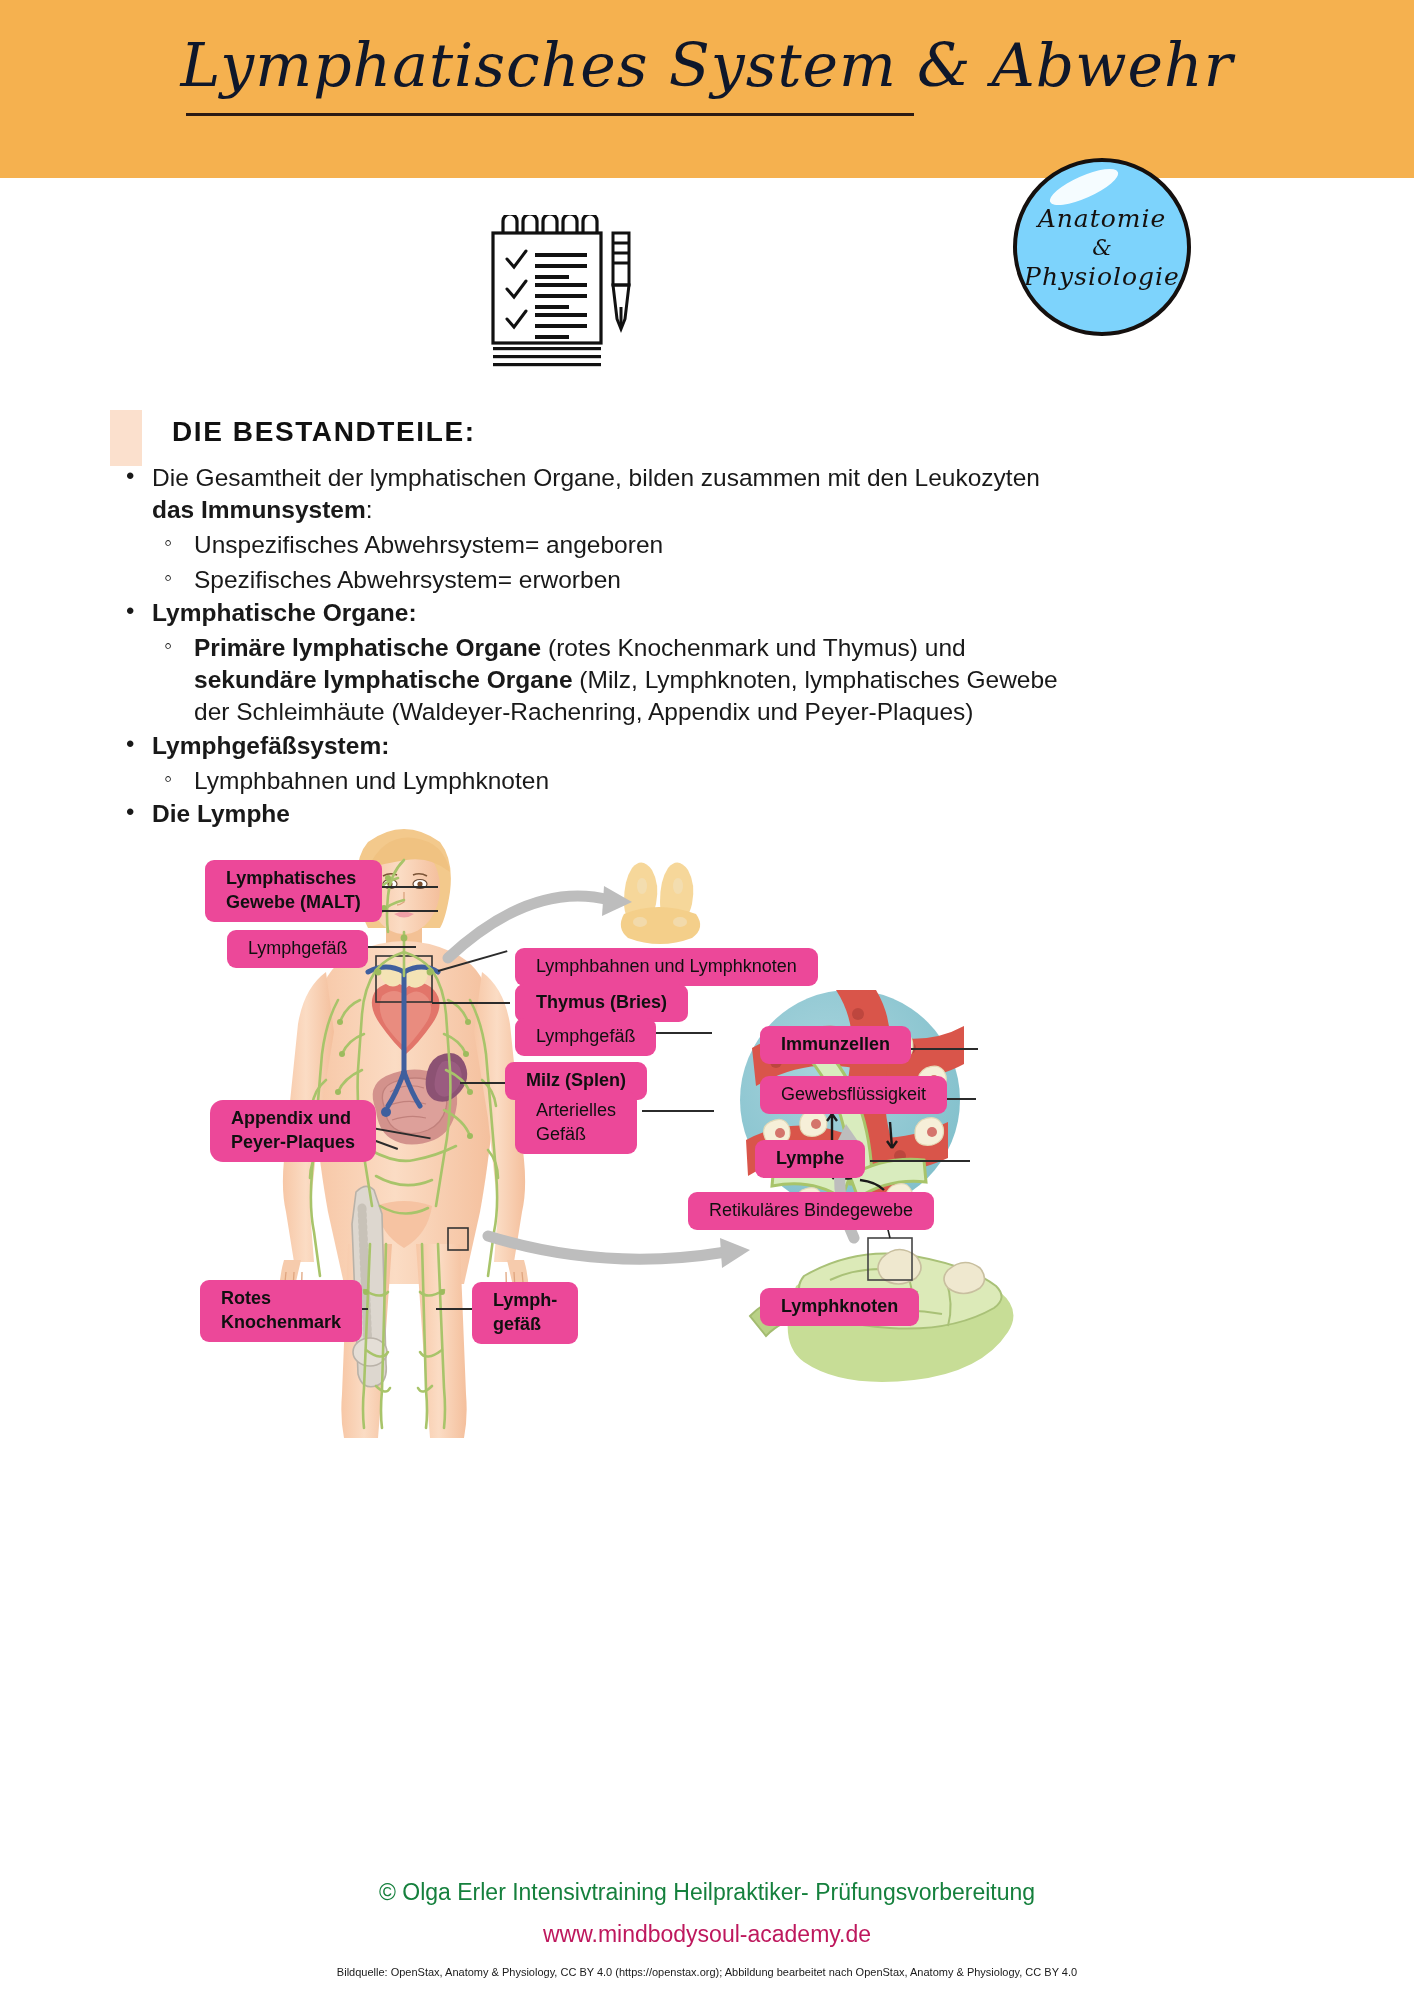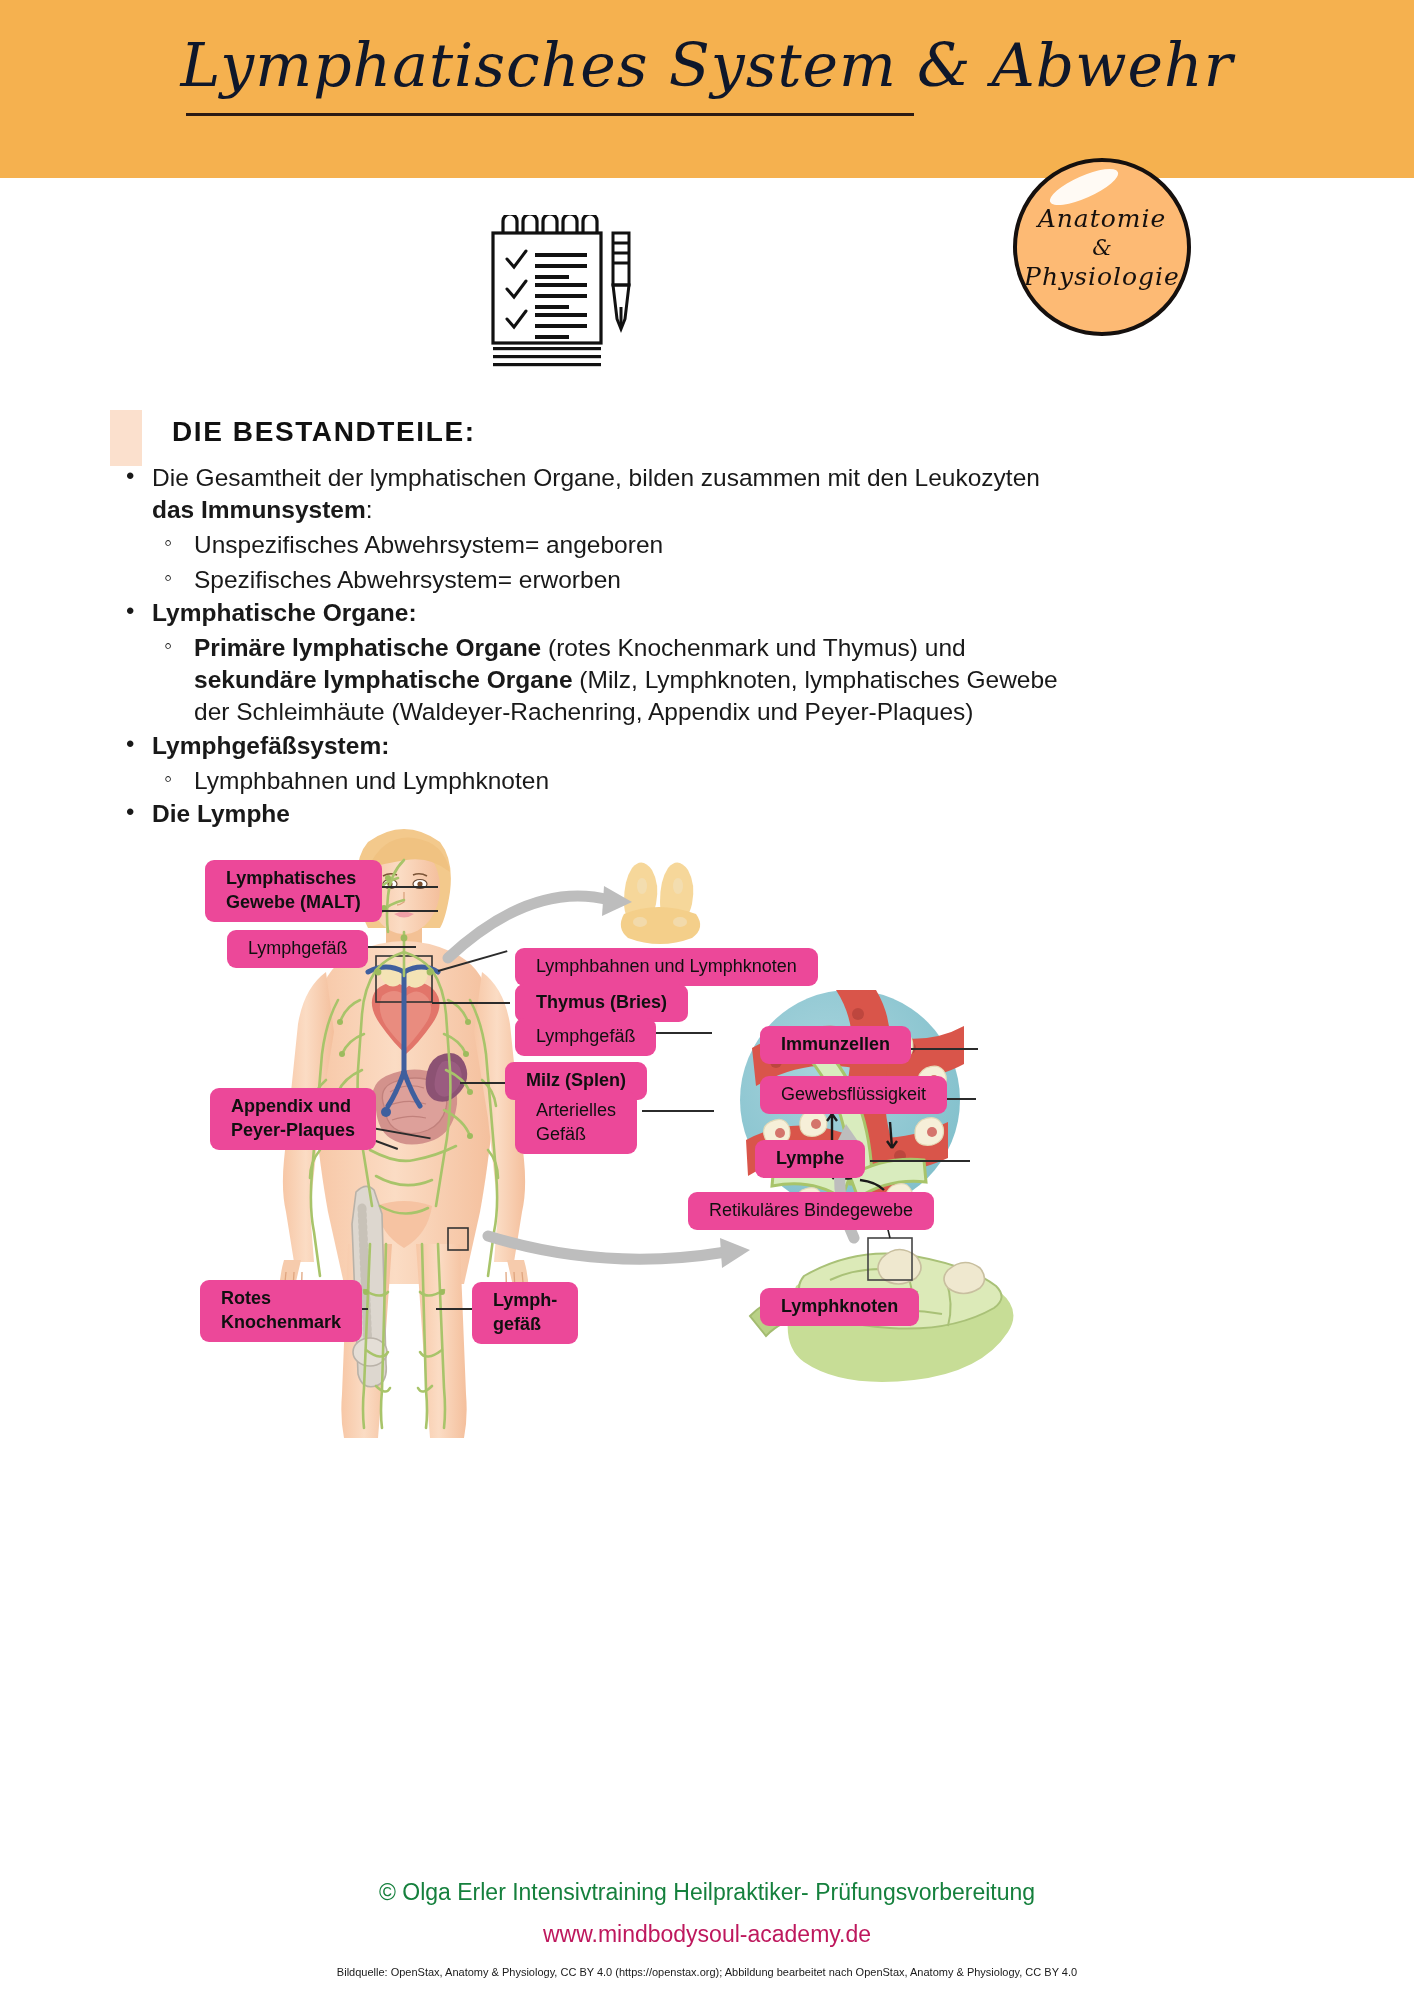--- a/index.html
+++ b/index.html
@@ -47,21 +47,21 @@
   }
 
   
   .badge {
     position: absolute;
     left: 1013px;
     top: 158px;
     width: 178px;
     height: 178px;
     border-radius: 50%;
-    background: #fdba74;
+    background: #7dd3fc;
     border: 4px solid #15100e;
     box-sizing: border-box;
     overflow: hidden;
   }
   .badge-gloss {
     position: absolute;
     left: 30px;
     top: 14px;
     width: 74px;
     height: 22px;
@@ -569,21 +569,21 @@
   <div class="pill" style="left:47px;  top:110px;">Lymphgefäß</div>
   <div class="pill" style="left:335px; top:128px;">Lymphbahnen und Lymphknoten</div>
   <div class="pill bold" style="left:335px; top:164px;">Thymus (Bries)</div>
   <div class="pill" style="left:335px; top:198px;">Lymphgefäß</div>
   <div class="pill bold" style="left:325px; top:242px;">Milz (Splen)</div>
   <div class="pill" style="left:335px; top:272px;">Arterielles
 Gefäß</div>
   <div class="pill bold" style="left:580px; top:206px;">Immunzellen</div>
   <div class="pill" style="left:580px; top:256px;">Gewebsflüssigkeit</div>
   <div class="pill bold" style="left:575px; top:320px;">Lymphe</div>
-  <div class="pill bold" style="left:30px;  top:268px;">Appendix und
+  <div class="pill bold" style="left:30px;  top:280px;border-radius:13px;">Appendix und
 Peyer-Plaques</div>
   <div class="pill" style="left:508px; top:372px;">Retikuläres Bindegewebe</div>
   <div class="pill bold" style="left:20px;  top:460px;">Rotes
 Knochenmark</div>
   <div class="pill bold" style="left:292px; top:462px;">Lymph-
 gefäß</div>
   <div class="pill bold" style="left:580px; top:468px;">Lymphknoten</div>
 </div>
 
 <div class="footer-line1">© Olga Erler Intensivtraining Heilpraktiker- Prüfungsvorbereitung</div>

